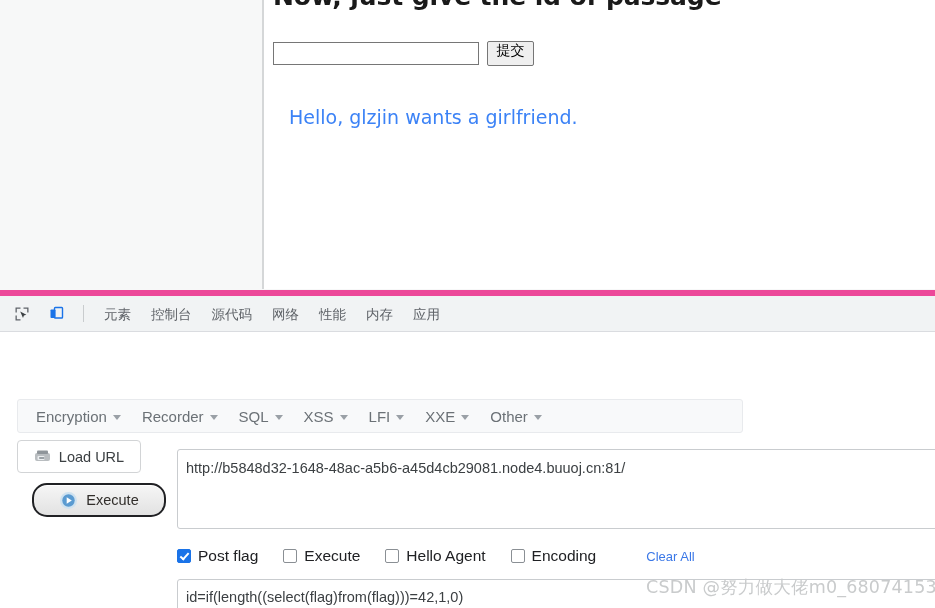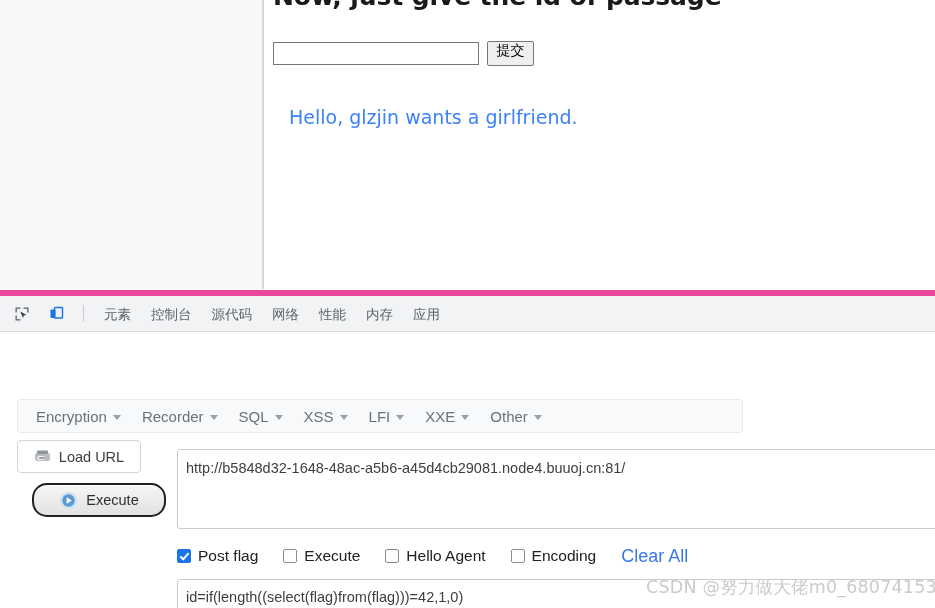--- a/index.html
+++ b/index.html
@@ -316,22 +316,23 @@
     left: 4px;
     top: 1px;
     width: 3px;
     height: 7px;
     border: solid #ffffff;
     border-width: 0 2px 2px 0;
     transform: rotate(42deg);
   }
   .clear-all {
     font-family: "Liberation Sans", sans-serif;
-    font-size: 18px;
+    font-size: 13px;
     color: #3b78e7;
+    margin-left: 25px;
     cursor: default;
     text-decoration: none;
   }
 
   .post-area {
     position: absolute;
     left: 177px;
     top: 247px;
     width: 790px;
     height: 60px;

